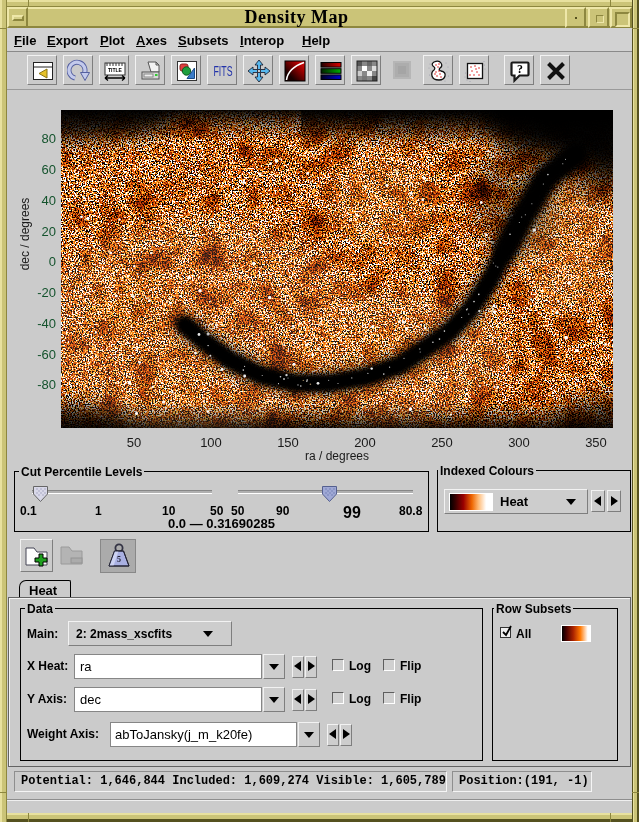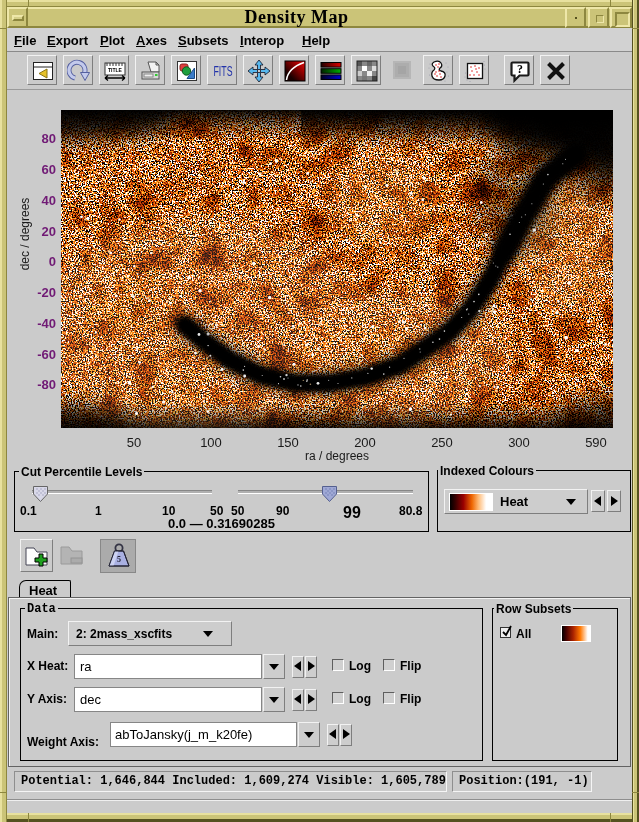--- a/index.html
+++ b/index.html
@@ -25,21 +25,21 @@
 #menubar{left:7px;top:28px;width:625px;height:24px;background:#d2d2d2;border-bottom:1px solid #8a8a8a;box-sizing:border-box;}
 .mitem{position:absolute;top:5px;font-weight:bold;font-size:13px;color:#000;}
 .mitem u{text-decoration:underline;}
 
 #toolbar{left:7px;top:52px;width:625px;height:38px;background:#cbcbcb;border-bottom:1px solid #9a9a9a;box-sizing:border-box;}
 .tbb{position:absolute;top:3px;width:30px;height:30px;background:#cbcbcb;border-top:1px solid #f2f2f2;border-left:1px solid #f2f2f2;border-bottom:1px solid #7e7e7e;border-right:1px solid #7e7e7e;box-sizing:border-box;}
 .tbb svg{position:absolute;left:3px;top:3px;}
 .tbb-flat{position:absolute;top:3px;width:30px;height:30px;}
 .tbb-flat svg{position:absolute;left:3px;top:3px;}
 
-.ylab{position:absolute;font-size:13px;color:#701a75;text-align:right;width:30px;font-weight:bold;}
+.ylab{position:absolute;font-size:13px;color:#14532d;text-align:right;width:30px;}
 .xlab{position:absolute;font-size:13px;color:#1a1a1a;text-align:center;width:40px;}
 #declab{position:absolute;left:-25px;top:227px;width:100px;text-align:center;font-size:12px;color:#1a1a1a;transform:rotate(-90deg);}
 #ralab{position:absolute;left:287px;top:449px;width:100px;text-align:center;font-size:12px;color:#1a1a1a;}
 
 .tborder{position:absolute;border:1px solid #000;}
 .tborder .ttl{position:absolute;top:-7px;left:4px;background:#cbcbcb;padding:0 2px;font-weight:bold;font-size:12px;color:#000;}
 
 .strack{position:absolute;height:2px;border-top:1px solid #868686;border-bottom:1px solid #fff;background:#b0b0b0;}
 
 .combo{position:absolute;background:#cdcdcd;border-top:1px solid #f2f2f2;border-left:1px solid #f2f2f2;border-bottom:1px solid #7e7e7e;border-right:1px solid #7e7e7e;box-sizing:border-box;}
@@ -1072,21 +1072,21 @@
 <div class="ylab" style="left:26px;top:285px">-20</div>
 <div class="ylab" style="left:26px;top:316px">-40</div>
 <div class="ylab" style="left:26px;top:347px">-60</div>
 <div class="ylab" style="left:26px;top:377px">-80</div>
 <div class="xlab" style="left:114px;top:435px">50</div>
 <div class="xlab" style="left:191px;top:435px">100</div>
 <div class="xlab" style="left:268px;top:435px">150</div>
 <div class="xlab" style="left:345px;top:435px">200</div>
 <div class="xlab" style="left:422px;top:435px">250</div>
 <div class="xlab" style="left:499px;top:435px">300</div>
-<div class="xlab" style="left:576px;top:435px">590</div>
+<div class="xlab" style="left:576px;top:435px">350</div>
 <div id="declab">dec / degrees</div>
 <div id="ralab">ra / degrees</div>
 
 <div class="tborder" style="left:14px;top:471px;width:413px;height:59px;">
   <span class="ttl">Cut Percentile Levels</span>
 </div>
 <div class="strack" style="left:32px;top:490px;width:180px;"></div>
 <div class="strack" style="left:238px;top:490px;width:175px;"></div>
 <svg class="abs" style="left:33px;top:486px" width="15" height="16" viewBox="0 0 15 16">
     <path d="M0.5 0.5 L14.5 0.5 L14.5 8 L7.5 15.5 L0.5 8 Z" fill="#d8d8e8" stroke="#666"></path>
@@ -1160,21 +1160,21 @@
           <text x="13" y="19" font-size="8" font-weight="bold" text-anchor="middle" fill="#223" font-family="Liberation Serif">5</text>
         </svg></div>
     </div>
 </div>
 
 <div class="abs" id="maintab" style="left:19px;top:580px;width:52px;height:18px;background:#cbcbcb;border-top:1px solid #000;border-left:1px solid #000;border-right:1px solid #000;border-radius:7px 2px 0 0;box-sizing:border-box;">
 <span style="position:absolute;left:9px;top:2px;font-weight:bold;font-size:13px;">Heat</span>
 </div>
 <div class="abs" id="tabpane" style="left:8px;top:597px;width:623px;height:170px;border:1px solid #636363;box-shadow:inset 1px 1px #f3f3f3;box-sizing:border-box;"></div>
 
-<div class="tborder" style="left:20px;top:608px;width:461px;height:151px;font-family:Liberation Mono, monospace;">
+<div class="tborder" style="left:20px;top:608px;width:461px;height:151px;">
   <span class="ttl">Data</span>
 </div>
 <div class="abs cblab" style="left:27px;top:627px;">Main:</div>
 <div class="combo" style="left:68px;top:621px;width:164px;height:25px;"></div>
 <div class="abs cblab" style="left:76px;top:627px;">2: 2mass_xscfits</div>
 <div class="arrowdown" style="left:203px;top:631px;"></div>
 
 <div class="abs cblab" style="left:27px;top:659px;">X Heat:</div>
 <div class="editcombo" style="left:74px;top:654px;width:188px;height:25px;">
     <span style="position:absolute;left:5px;top:4px;">ra</span>
@@ -1196,21 +1196,21 @@
 <div class="cbtn" style="left:263px;top:687px;width:22px;height:25px;">
     <div class="arrowdown" style="left:5px;top:9px;"></div>
   </div>
 <div class="cbtn" style="left:292px;top:689px;width:12px;height:22px;"></div>
 <div class="cbtn" style="left:305px;top:689px;width:12px;height:22px;"></div>
 <div class="checkbox" style="left:332px;top:692px;"></div>
 <div class="abs cblab" style="left:349px;top:692px;">Log</div>
 <div class="checkbox" style="left:383px;top:692px;"></div>
 <div class="abs cblab" style="left:400px;top:692px;">Flip</div>
 
-<div class="abs cblab" style="left:27px;top:727px;margin-top:8px;">Weight Axis:</div>
+<div class="abs cblab" style="left:27px;top:727px;">Weight Axis:</div>
 <div class="editcombo" style="left:110px;top:722px;width:187px;height:25px;">
     <span style="position:absolute;left:4px;top:4px;">abToJansky(j_m_k20fe)</span>
   </div>
 <div class="cbtn" style="left:298px;top:722px;width:22px;height:25px;">
     <div class="arrowdown" style="left:5px;top:9px;"></div>
   </div>
 <div class="cbtn" style="left:327px;top:724px;width:12px;height:22px;"></div>
 <div class="cbtn" style="left:340px;top:724px;width:12px;height:22px;"></div>
 
 <div class="tborder" style="left:492px;top:608px;width:124px;height:151px;">

